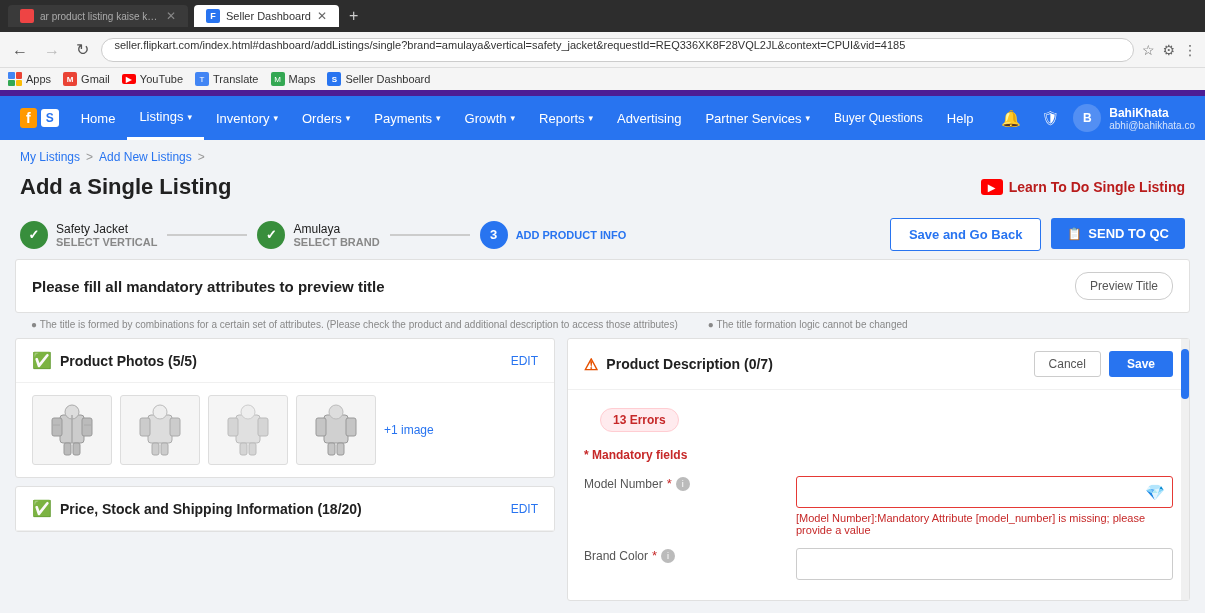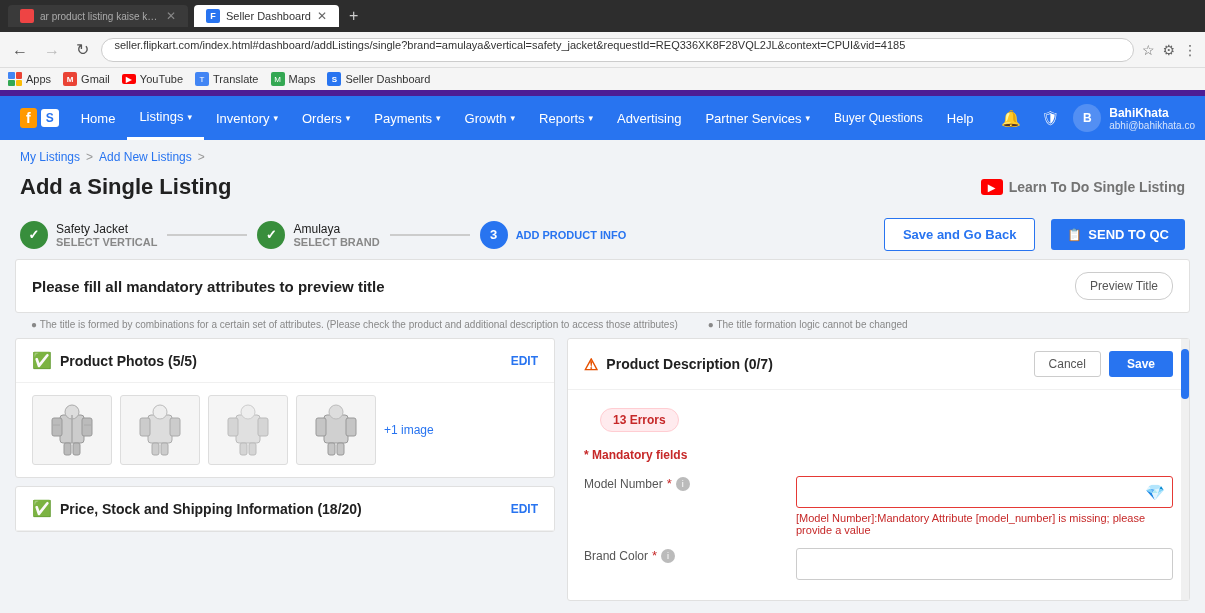--- a/index.html
+++ b/index.html
@@ -76,21 +76,21 @@
     .two-col { display: flex; gap: 12px; }
 
     
     .left-panel { flex: 0 0 540px; }
 
     
     .section-card { background: #fff; border: 1px solid #e0e0e0; border-radius: 3px; margin-bottom: 8px; }
     .section-header { padding: 12px 16px; display: flex; align-items: center; justify-content: space-between; border-bottom: 1px solid #f0f0f0; }
     .section-title { display: flex; align-items: center; gap: 8px; font-size: 14px; font-weight: bold; color: #212121; }
     .check-icon { color: #388e3c; font-size: 16px; }
-    .edit-link { color: #2874f0; font-size: 12px; cursor: pointer; font-weight: bold; }
+    .edit-link { color: #2874f0; font-size: 12px; cursor: pointer; font-weight: normal; }
 
     
     .photos-row { padding: 12px 16px; display: flex; gap: 8px; align-items: center; }
     .photo-thumb { width: 80px; height: 70px; background: #f5f5f5; border: 1px solid #ddd; border-radius: 3px; display: flex; align-items: center; justify-content: center; overflow: hidden; }
     .more-images { color: #2874f0; font-size: 12px; cursor: pointer; white-space: nowrap; }
 
     
     .right-panel { flex: 1; }
     .right-section { background: #fff; border: 1px solid #e0e0e0; border-radius: 3px; margin-bottom: 8px; }
 
@@ -249,21 +249,21 @@
     <a href="#">My Listings</a>
     <span class="breadcrumb-sep">&gt;</span>
     <a href="#">Add New Listings</a>
     <span class="breadcrumb-sep">&gt;</span>
   </div>
 
   <div class="page-header">
     <h1 class="page-title">Add a Single Listing</h1>
     <div class="learn-link">
       <div class="yt-icon">▶</div>
-      <span style="color:#737373;font-weight:bold;font-size:14px;text-align:center;">Learn To Do Single Listing</span>
+      <span style="color:#b91c1c;font-weight:bold;font-size:14px;text-align:center;">Learn To Do Single Listing</span>
     </div>
   </div>
 
   <div style="padding:8px 20px;display:flex;align-items:center;justify-content:space-between;">
 
     <div class="steps-section" style="padding:0;gap:0;">
 
       <div class="step-item">
         <div class="step-circle done">✓</div>
         <div style="display:flex;flex-direction:column;">
@@ -283,21 +283,21 @@
       <div class="step-connector"></div>
 
       <div class="step-item">
         <div class="step-circle active">3</div>
         <div style="display:flex;flex-direction:column;">
           <span class="step-label" style="color:#2874f0;">ADD PRODUCT INFO</span>
         </div>
       </div>
     </div>
 
-    <div style="display:flex;gap:16px;align-items:center;">
+    <div style="display:flex;gap:10px;align-items:flex-start;">
       <button class="btn-save-back">Save and Go Back</button>
       <button class="btn-send-qc">
         <span style="font-size:12px;">📋</span>
         <span>SEND TO QC</span>
       </button>
     </div>
   </div>
 
   <div class="content-area">
 

